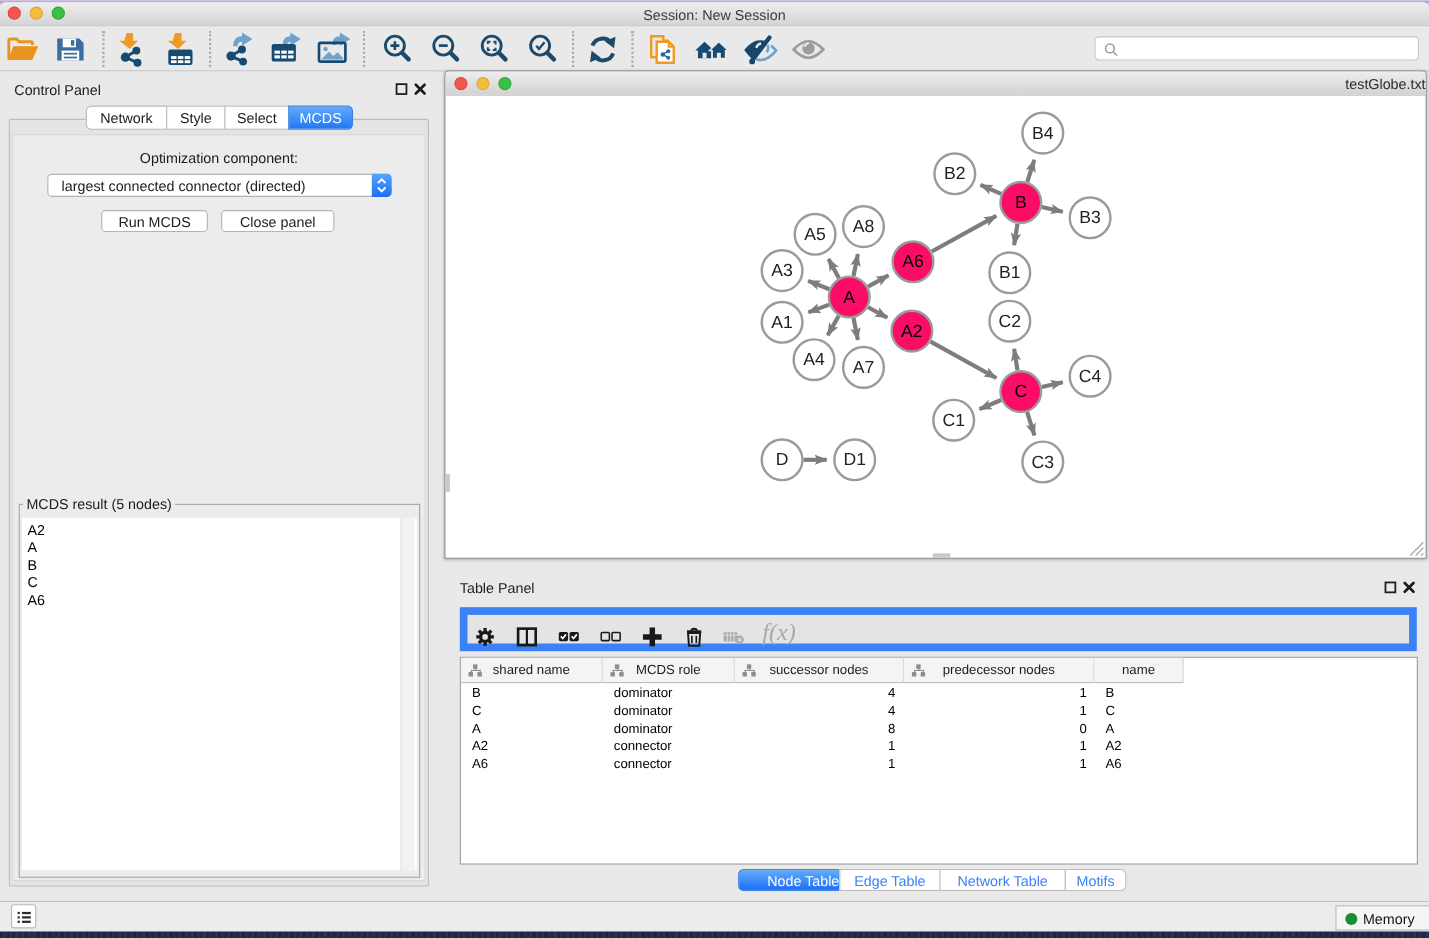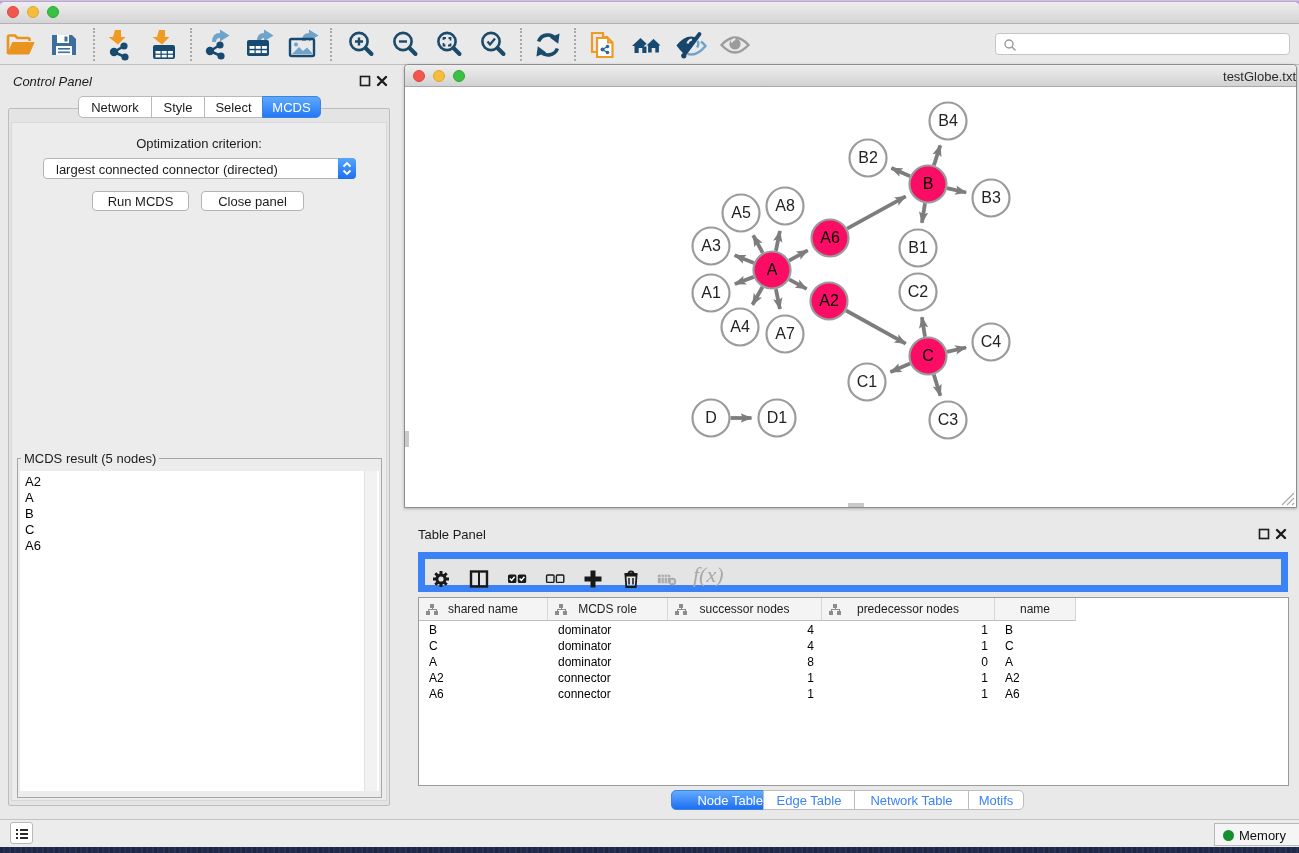--- a/index.html
+++ b/index.html
@@ -26,21 +26,21 @@
   
   #toolbar { left:0; top:22px; width:1299px; height:41px; background:#e9e9e9;
     border-bottom:1px solid #c0c0c0; }
   .tsep { position:absolute; top:4px; height:33px; width:0;
     border-left:2px dotted #a9a9a9; }
   .ticon { position:absolute; top:4px; width:34px; height:34px; }
   #searchbox { position:absolute; left:995px; top:9px; width:295px; height:22px;
     background:#fff; border:1px solid #c6c6c6; border-radius:4px; }
   
   #cpanel { left:0; top:63px; width:398px; height:757px; background:#e9e9e9; }
-  #cpttl { position:absolute; left:13px; top:9px; font-size:13px; color:#1c1c1c;font-style:italic; }
+  #cpttl { position:absolute; left:13px; top:9px; font-size:13px; color:#1c1c1c; }
   #cpbox { position:absolute; left:8px; top:43px; width:382px; height:698px;
     background:#e4e4e4; border:1px solid #bdbdbd; border-radius:2px; }
   #cptabs { position:absolute; left:78px; top:31px; height:22px; }
   .cptab { position:absolute; top:0; height:22px; background:#fff;
     border:1px solid #b9b9b9; font-size:13px; color:#1c1c1c; text-align:center;
     line-height:21px; }
   .cptab.sel { background:linear-gradient(#5fa9fc,#2377f5); color:#fff; border-color:#3c84e0; }
   #cpinner { position:absolute; left:2px; top:13px; width:376px; height:679px;
     background:#ececec; border:1px solid #d8d8d8; }
   .wbtn { height:20px; background:#fff; border:1px solid #b4b4b4; border-radius:4px;
@@ -106,20 +106,21 @@
   .btab.sel { background:linear-gradient(#63acfc,#1e6ef5); color:#fff; border-color:#3c84e0;text-align:right; }
   .sbtn { position:absolute; background:#fff; border:1px solid #b9b9b9; border-radius:3px; }
 </style>
 </head>
 <body>
   <div class="abs" id="appwin">
     <div class="abs" id="titlebar">
       <div class="light t1"></div>
       <div class="light t2"></div>
       <div class="light t3"></div>
+      <div class="ttl">Session: New Session</div>
     </div>
     <div class="abs" id="toolbar">
       <div class="tsep" style="left:93px"></div>
       <div class="tsep" style="left:190px"></div>
       <div class="tsep" style="left:330px"></div>
       <div class="tsep" style="left:520px"></div>
       <div class="tsep" style="left:574px"></div>
 
       <svg class="ticon" style="left:3px" viewBox="0 0 34 34">
         <path d="M5 26 L5 9 Q5 7.5 6.5 7.5 L12 7.5 L14.5 10 L25 10 Q26.5 10 26.5 11.5 L26.5 13" fill="none" stroke="#e8941f" stroke-width="2.6"></path>
@@ -266,21 +267,21 @@
     <div class="abs" id="cpanel">
       <div id="cpttl">Control Panel</div>
       <svg style="position:absolute;left:359px;top:10px" width="12" height="12" viewBox="0 0 12 12">
         <rect x="1.5" y="1.5" width="9" height="9" fill="none" stroke="#1c1c1c" stroke-width="1.6"></rect>
       </svg>
       <svg style="position:absolute;left:376px;top:10px" width="12" height="12" viewBox="0 0 12 12">
         <path d="M2 2 L10 10 M10 2 L2 10" stroke="#1c1c1c" stroke-width="2.4" stroke-linecap="round"></path>
       </svg>
       <div id="cpbox">
         <div id="cpinner">
-          <div style="position:absolute;left:0;top:13px;width:100%;text-align:center;font-size:13px;color:#1c1c1c;">Optimization criterion:</div>
+          <div style="position:absolute;left:0;top:13px;width:100%;text-align:center;font-size:13px;color:#1c1c1c;">Optimization component:</div>
           <div id="cbox" style="position:absolute;left:31px;top:35px;width:313px;height:21px;background:#fff;border:1px solid #b4b4b4;border-radius:4px;">
             <div style="position:absolute;left:12px;top:3px;font-size:13px;color:#1c1c1c;">largest connected connector (directed)</div>
             <div style="position:absolute;right:-1px;top:-1px;width:18px;height:21px;border-radius:0 4px 4px 0;background:linear-gradient(#55a5fc,#1d6ff2);">
               <svg width="18" height="21" viewBox="0 0 18 21">
                 <path d="M5.5 8.5 L9 5 L12.5 8.5" fill="none" stroke="#fff" stroke-width="1.8"></path>
                 <path d="M5.5 12.5 L9 16 L12.5 12.5" fill="none" stroke="#fff" stroke-width="1.8"></path>
               </svg>
             </div>
           </div>
           <div class="wbtn" style="position:absolute;left:80px;top:68px;width:97px;">Run MCDS</div>

